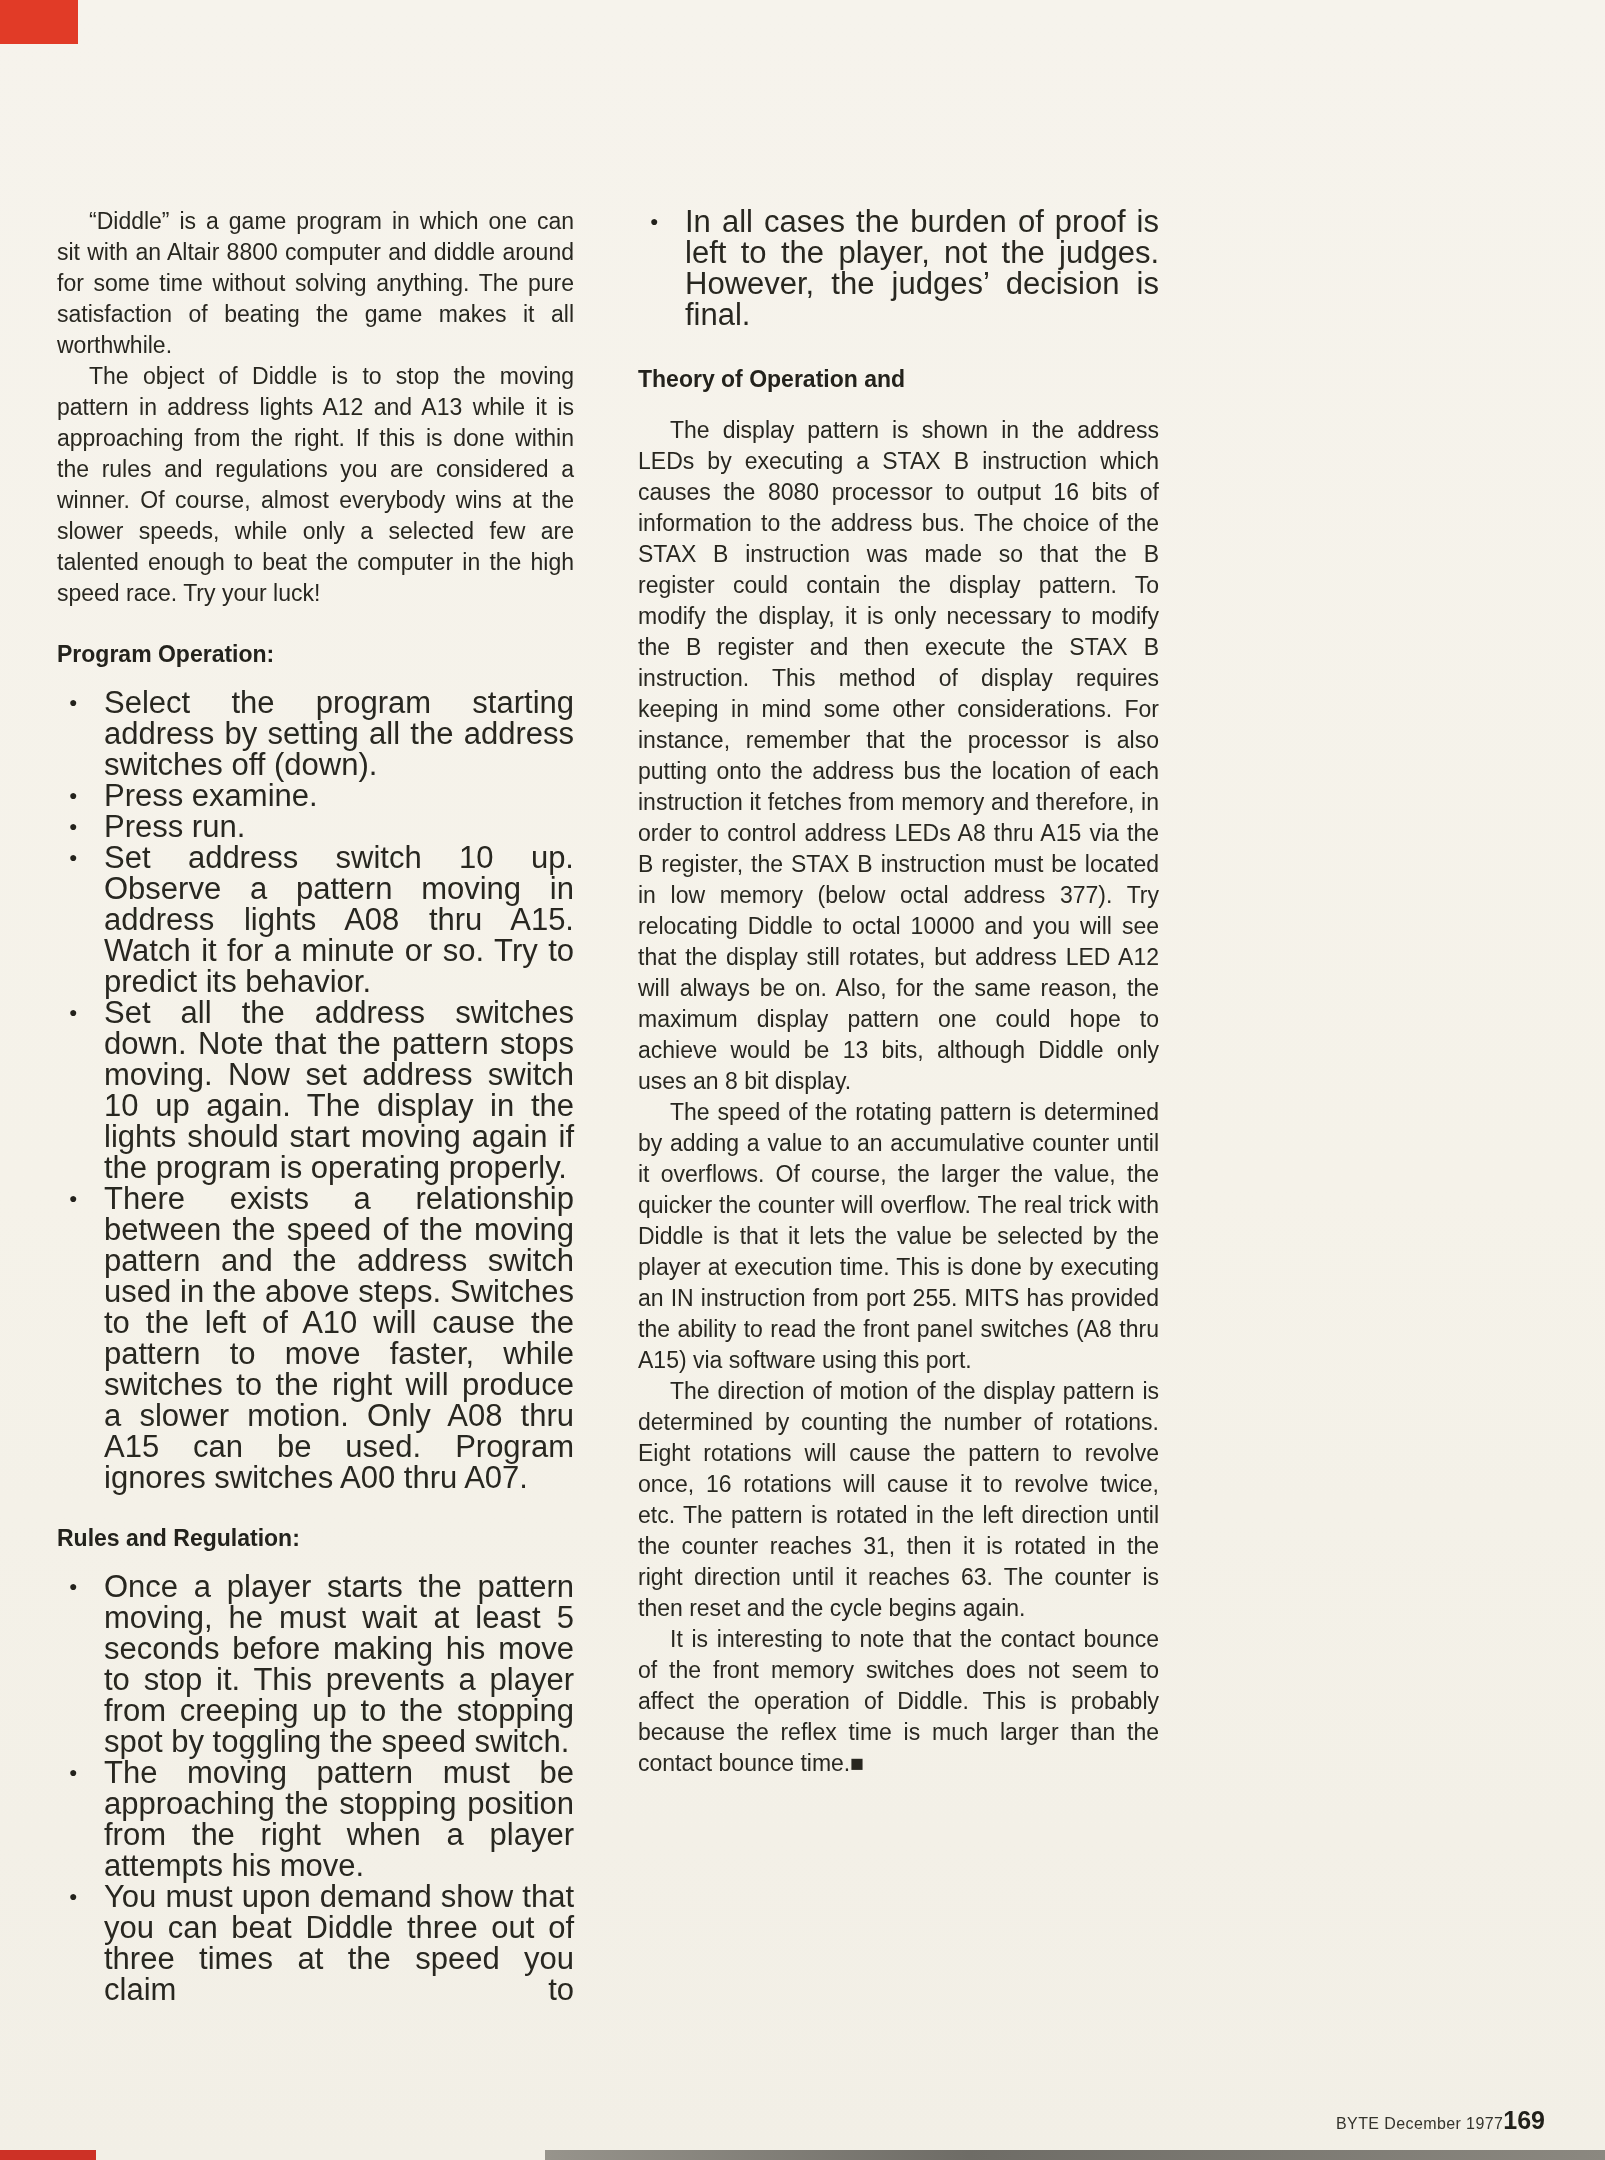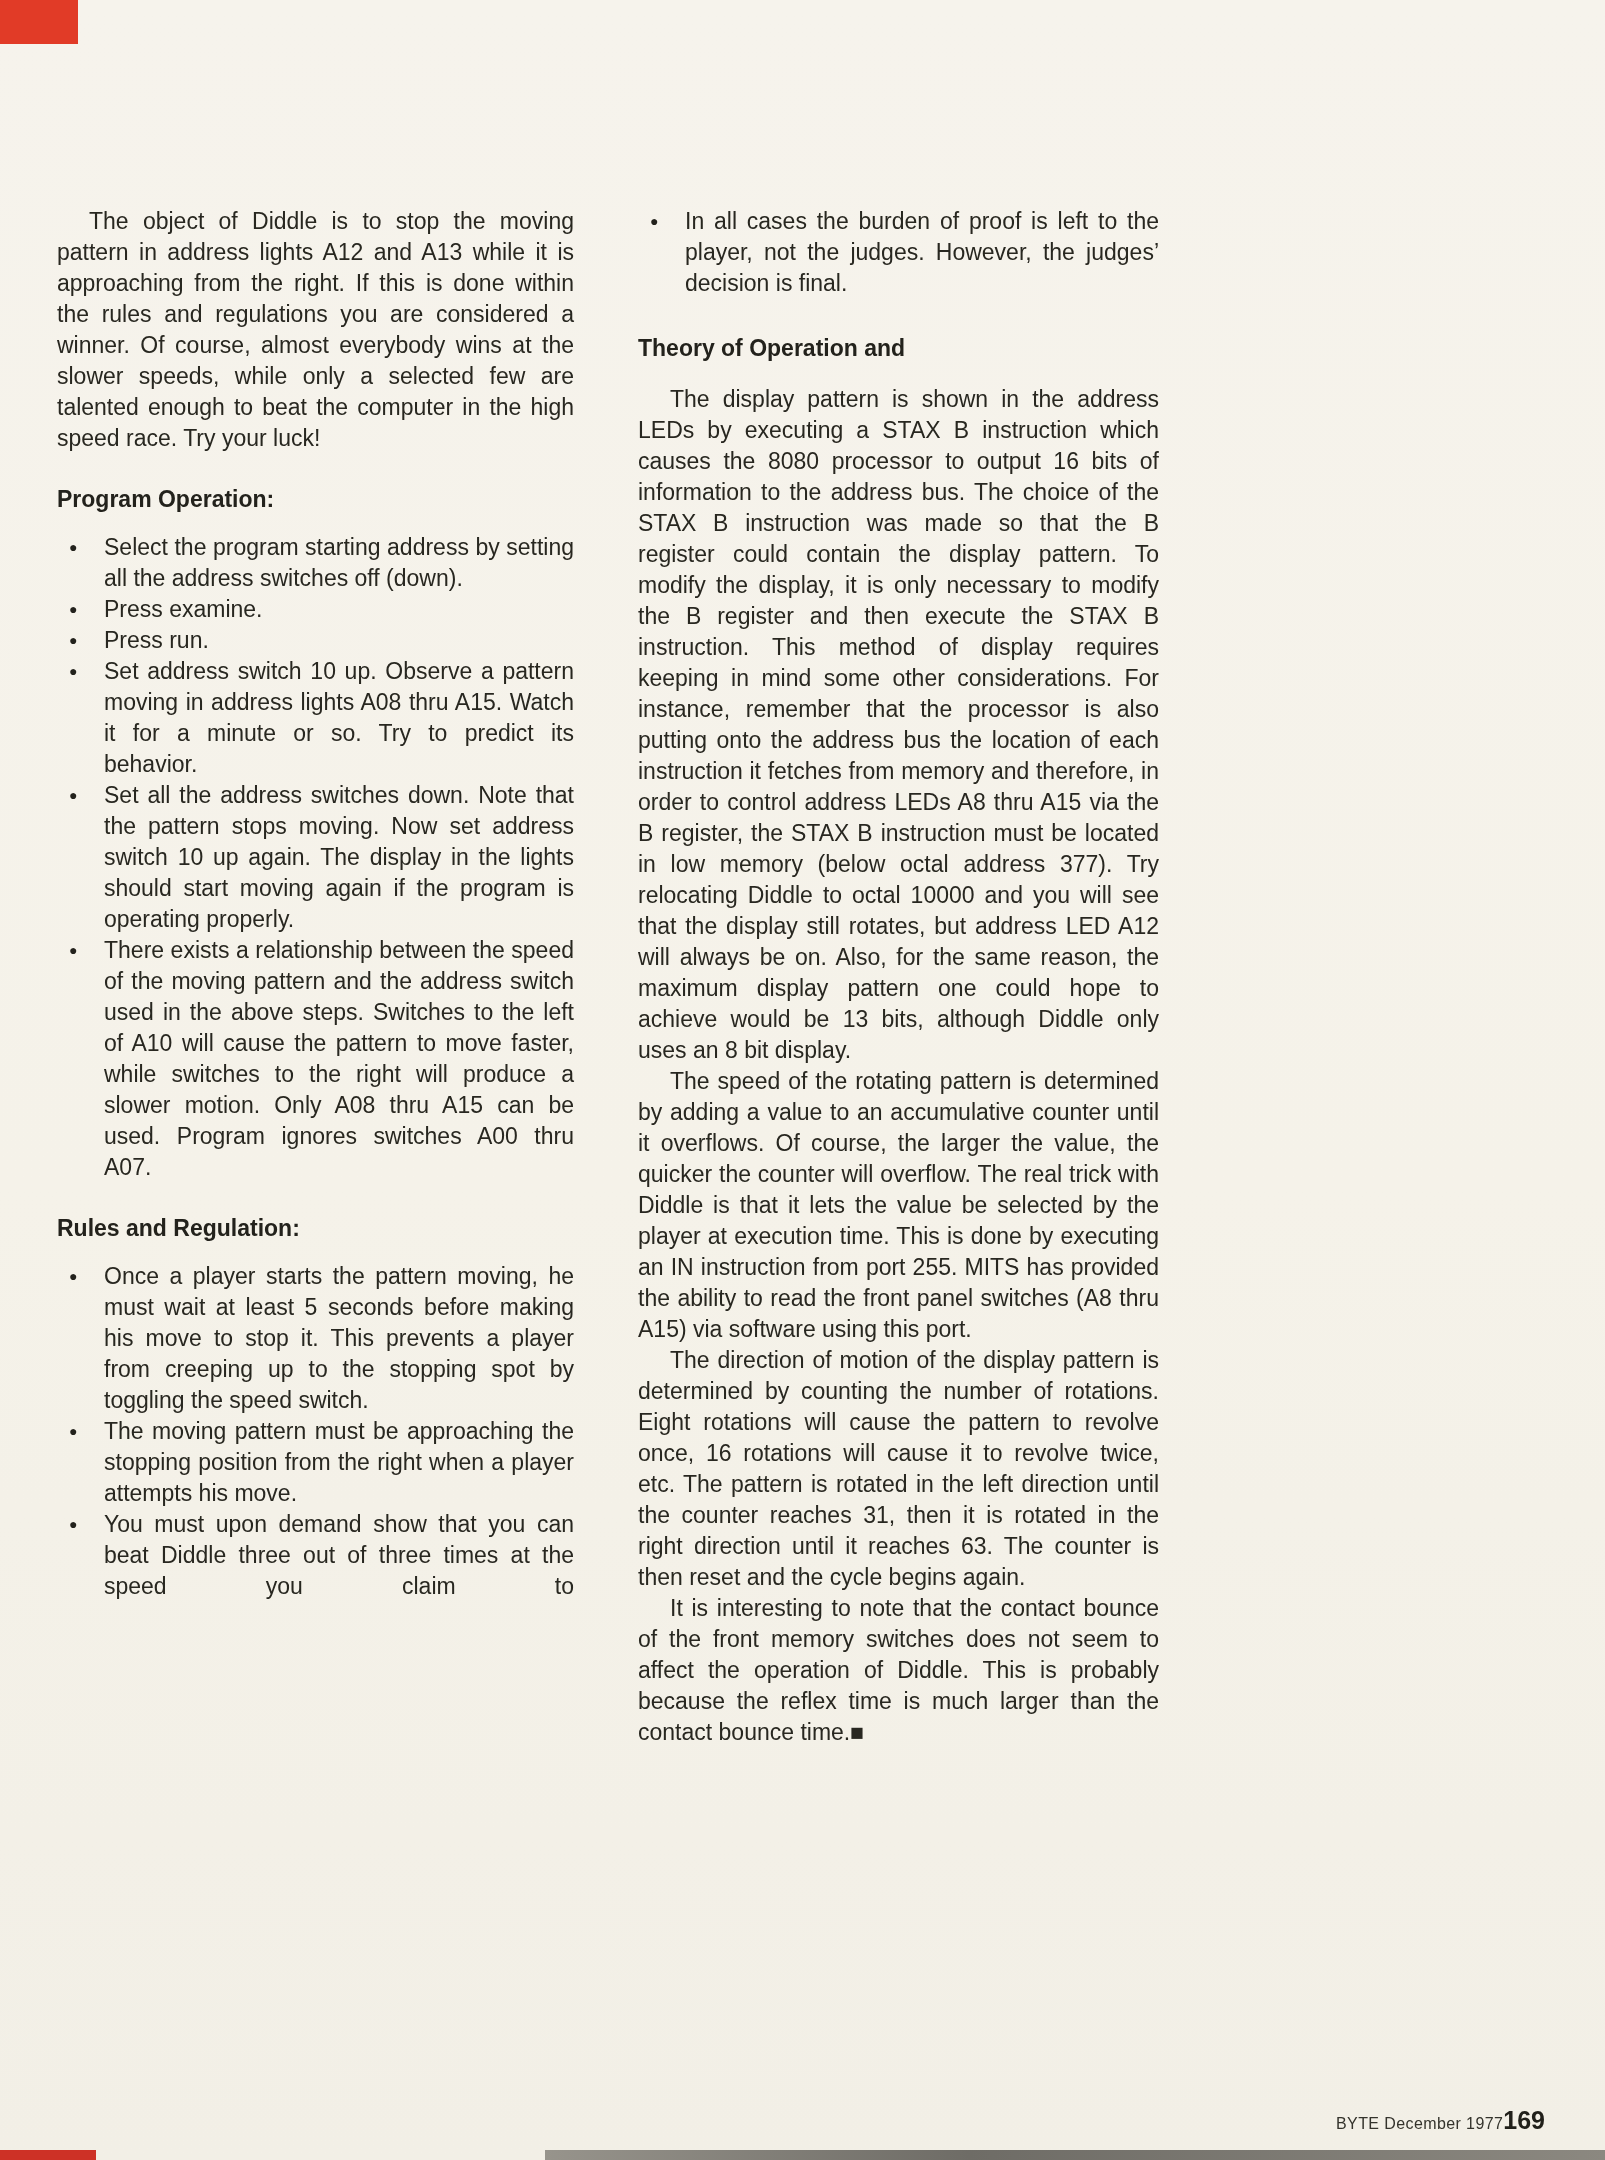--- a/index.html
+++ b/index.html
@@ -59,21 +59,21 @@
 
   .bullet-list { margin: 0; padding: 0; list-style: none; }
   .bullet-item { position: relative; margin: 0; padding-left: 47px; }
   .dot {
     position: absolute; left: 12px; top: 0;
     font-size: 14px; line-height: 31px;
     color: #23221c;
   }
   .bullet-text {
     display: block;
-    font-size: 23px;
+    font-size: 31px;
     line-height: 31px;
     text-align: justify;
   }
   .justify-last { text-align-last: justify; }
 
   .page-footer {
     position: absolute; top: 2106px; left: 1190px; width: 355px;
     display: flex; justify-content: flex-end; align-items: baseline; 
   }
   .footer-magazine {
@@ -84,20 +84,21 @@
   }
 </style>
 </head>
 <body>
 
 <div class="sheet">
 
   <div class="corner-mark"></div>
 
   <section class="col col-left">
+    <p class="body-text indent">“Diddle” is a game program in which one can sit with an Altair 8800 computer and diddle around for some time without solving anything. The pure satisfaction of beating the game makes it all worthwhile.</p>
     <p class="body-text indent">The object of Diddle is to stop the moving pattern in address lights A12 and A13 while it is approaching from the right. If this is done within the rules and regulations you are considered a winner. Of course, almost everybody wins at the slower speeds, while only a selected few are talented enough to beat the computer in the high speed race. Try your luck!</p>
 
     <h3 class="section-heading">Program Operation:</h3>
 
     <ul class="bullet-list">
       <li class="bullet-item">
         <span class="dot">●</span>
         <span class="bullet-text">Select the program starting address by setting all the address switches off (down).</span>
       </li>
       <li class="bullet-item">

